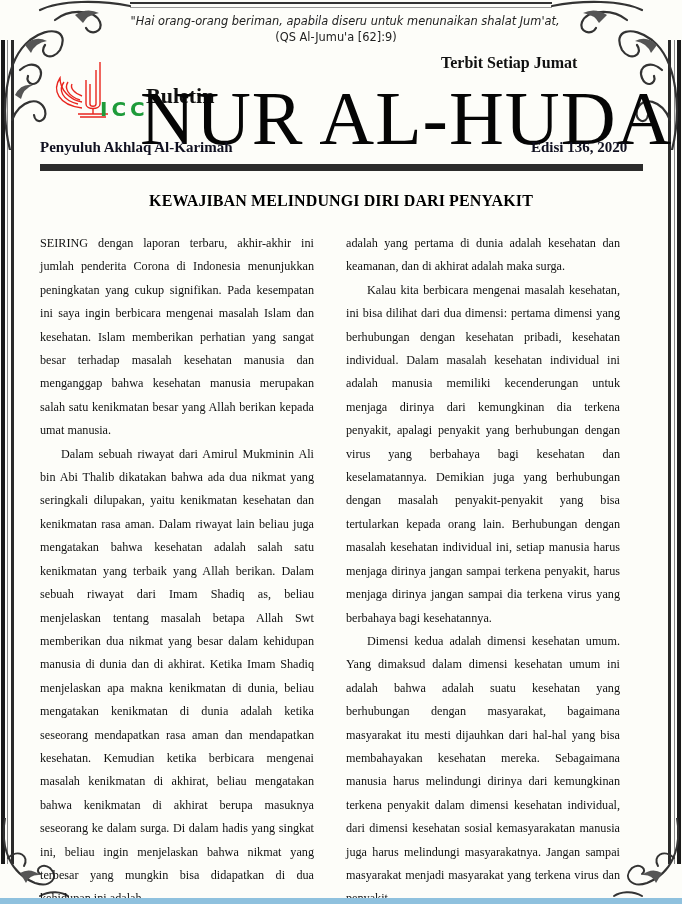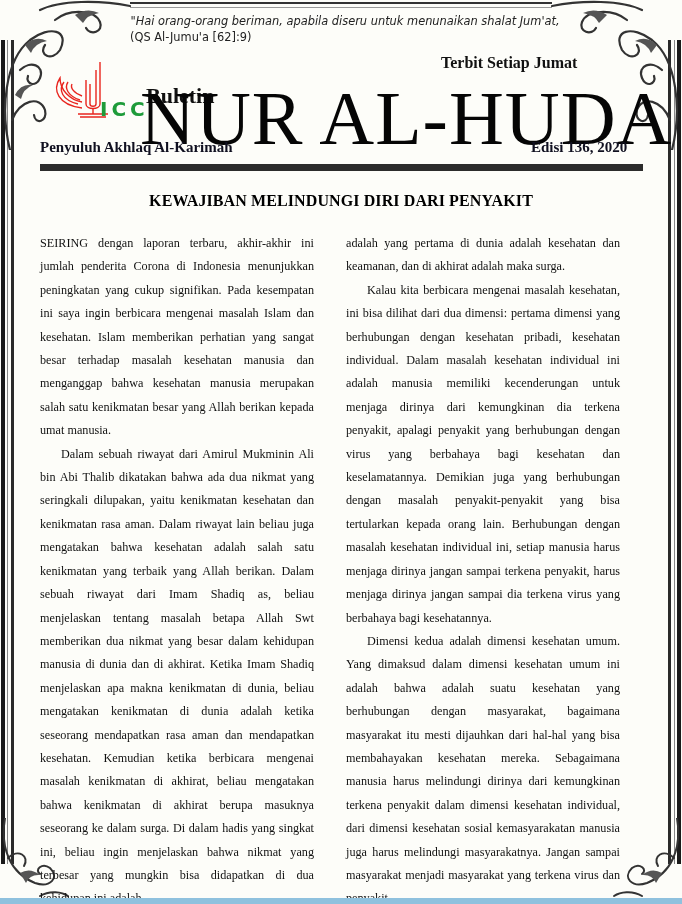--- a/index.html
+++ b/index.html
@@ -34,21 +34,21 @@
     position: absolute; left: 0; right: 0; bottom: 0; height: 6px;
     background: #8fc1de;
   }
 
   
   .quote {
     position: absolute; top: 14px; left: 130px; width: 430px;
     font-family: "DejaVu Sans", sans-serif; font-style: italic; font-size: 11.4px;
     line-height: 15.5px; color: #222; text-align: center;
   }
-  .quote .ref { display:block; text-align: left; font-style: normal; padding-right: 18px; }
+  .quote .ref { display:block; text-align: center; font-style: normal; padding-right: 18px; }
   .buletin {
     position: absolute; left: 146px; top: 50px;
     font-size: 22px; font-weight: bold; color: #111; margin-top: 33px;
   }
   .terbit {
     position: absolute; left: 441px; top: 54px;
     font-size: 16px; font-weight: bold; color: #111;
   }
   .masthead-title {
     position: absolute; left: 140px; top: 63px;

